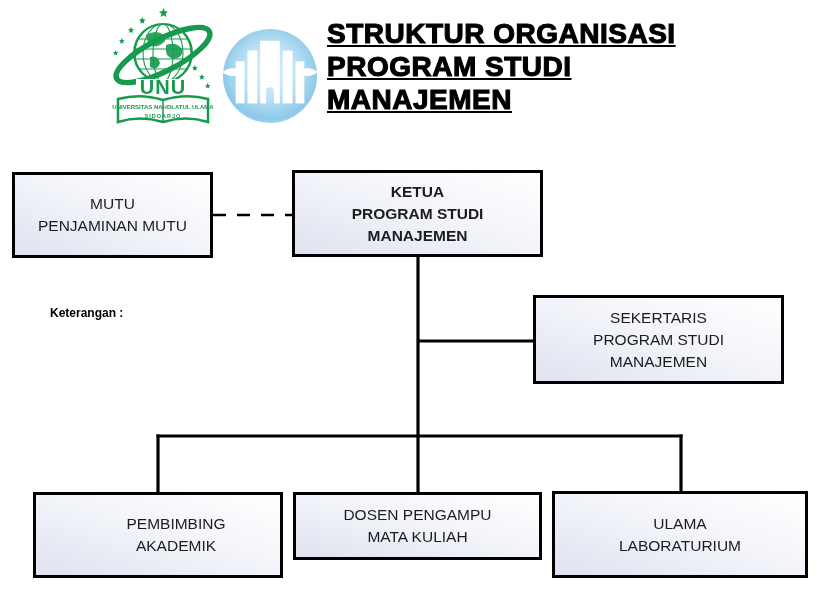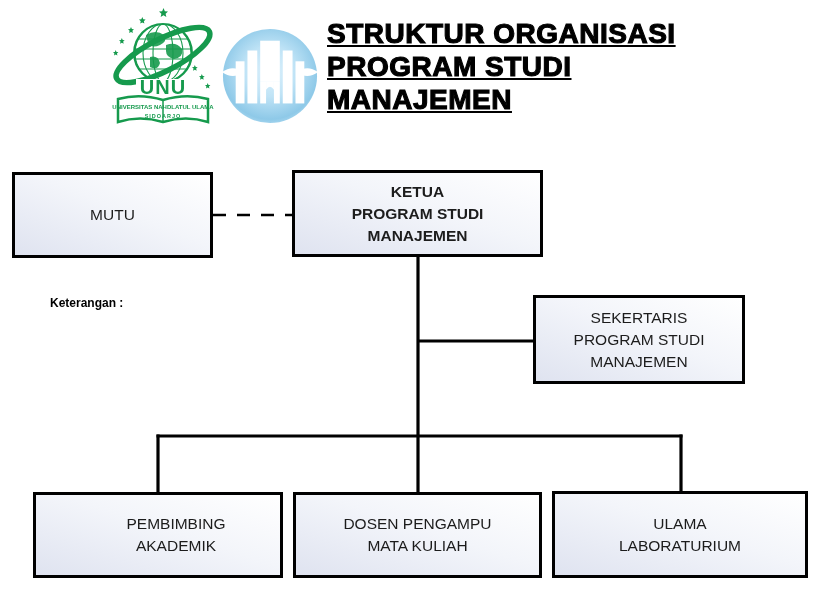--- a/index.html
+++ b/index.html
@@ -19,27 +19,27 @@
   .edges { position:absolute; left:0; top:0; width:817px; height:593px; pointer-events:none; }
   
   .node {
     position:absolute; box-sizing:border-box; border:3px solid #000;
     background:linear-gradient(to bottom left, #ffffff 0%, #f3f5fa 45%, #dfe3f0 100%);
     display:flex; flex-direction:column; justify-content:center; align-items:center;
     text-align:center; color:#1c1c1c; font-size:15.5px; line-height:22px;
   }
   .node-unit        { left:12px;  top:172px; width:201px; height:86px; }
   .node-ketua       { left:292px; top:170px; width:251px; height:87px;font-weight:bold; }
-  .node-sekertaris  { left:533px; top:295px; width:212px; height:89px; }
+  .node-sekertaris  { left:533px; top:295px; width:251px; height:89px; }
   .node-pembimbing  { left:33px;  top:492px; width:250px; height:86px;padding-left:36px; }
-  .node-dosen       { left:293px; top:492px; width:249px; height:86px; }
+  .node-dosen       { left:293px; top:492px; width:249px; height:68px; }
   .node-kepala      { left:552px; top:491px; width:256px; height:87px; }
   
   .legend { position:absolute; left:50px; top:296px; width:240px; color:#000; }
-  .legend-heading { font-size:12px; font-weight:bold; margin-bottom:11px; }
+  .legend-heading { font-size:12px; font-weight:bold; margin-bottom:11px;margin-top:10px; }
   .legend-row { display:flex; align-items:center; height:17px; }
   .legend-sample { width:74px; margin-left:3px; margin-right:20px; flex:none; }
   .legend-label { font-size:12px; font-weight:bold; white-space:nowrap; }
 </style>
 </head>
 <body>
 
 <div class="stage">
 
   <svg class="logo-unu" viewBox="0 0 112 124" aria-hidden="true">
@@ -115,20 +115,21 @@
     <line x1="213" y1="215" x2="292" y2="215" stroke="#000" stroke-width="2.6" stroke-dasharray="13 11"></line>
     <line x1="418" y1="257" x2="418" y2="492" stroke="#000" stroke-width="3.2"></line>
     <line x1="418" y1="341" x2="533" y2="341" stroke="#000" stroke-width="3"></line>
     <line x1="156.5" y1="436" x2="682.5" y2="436" stroke="#000" stroke-width="3"></line>
     <line x1="158" y1="434.5" x2="158" y2="492" stroke="#000" stroke-width="3.2"></line>
     <line x1="681" y1="434.5" x2="681" y2="491" stroke="#000" stroke-width="3.2"></line>
   </svg>
 
   <div class="node node-unit">
     <div>MUTU</div>
+    <div>PENJAMINAN MUTU</div>
   </div>
 
   <div class="node node-ketua">
     <div>KETUA</div>
     <div>PROGRAM STUDI</div>
     <div>MANAJEMEN</div>
   </div>
 
   <div class="node node-sekertaris">
     <div>SEKERTARIS</div>

